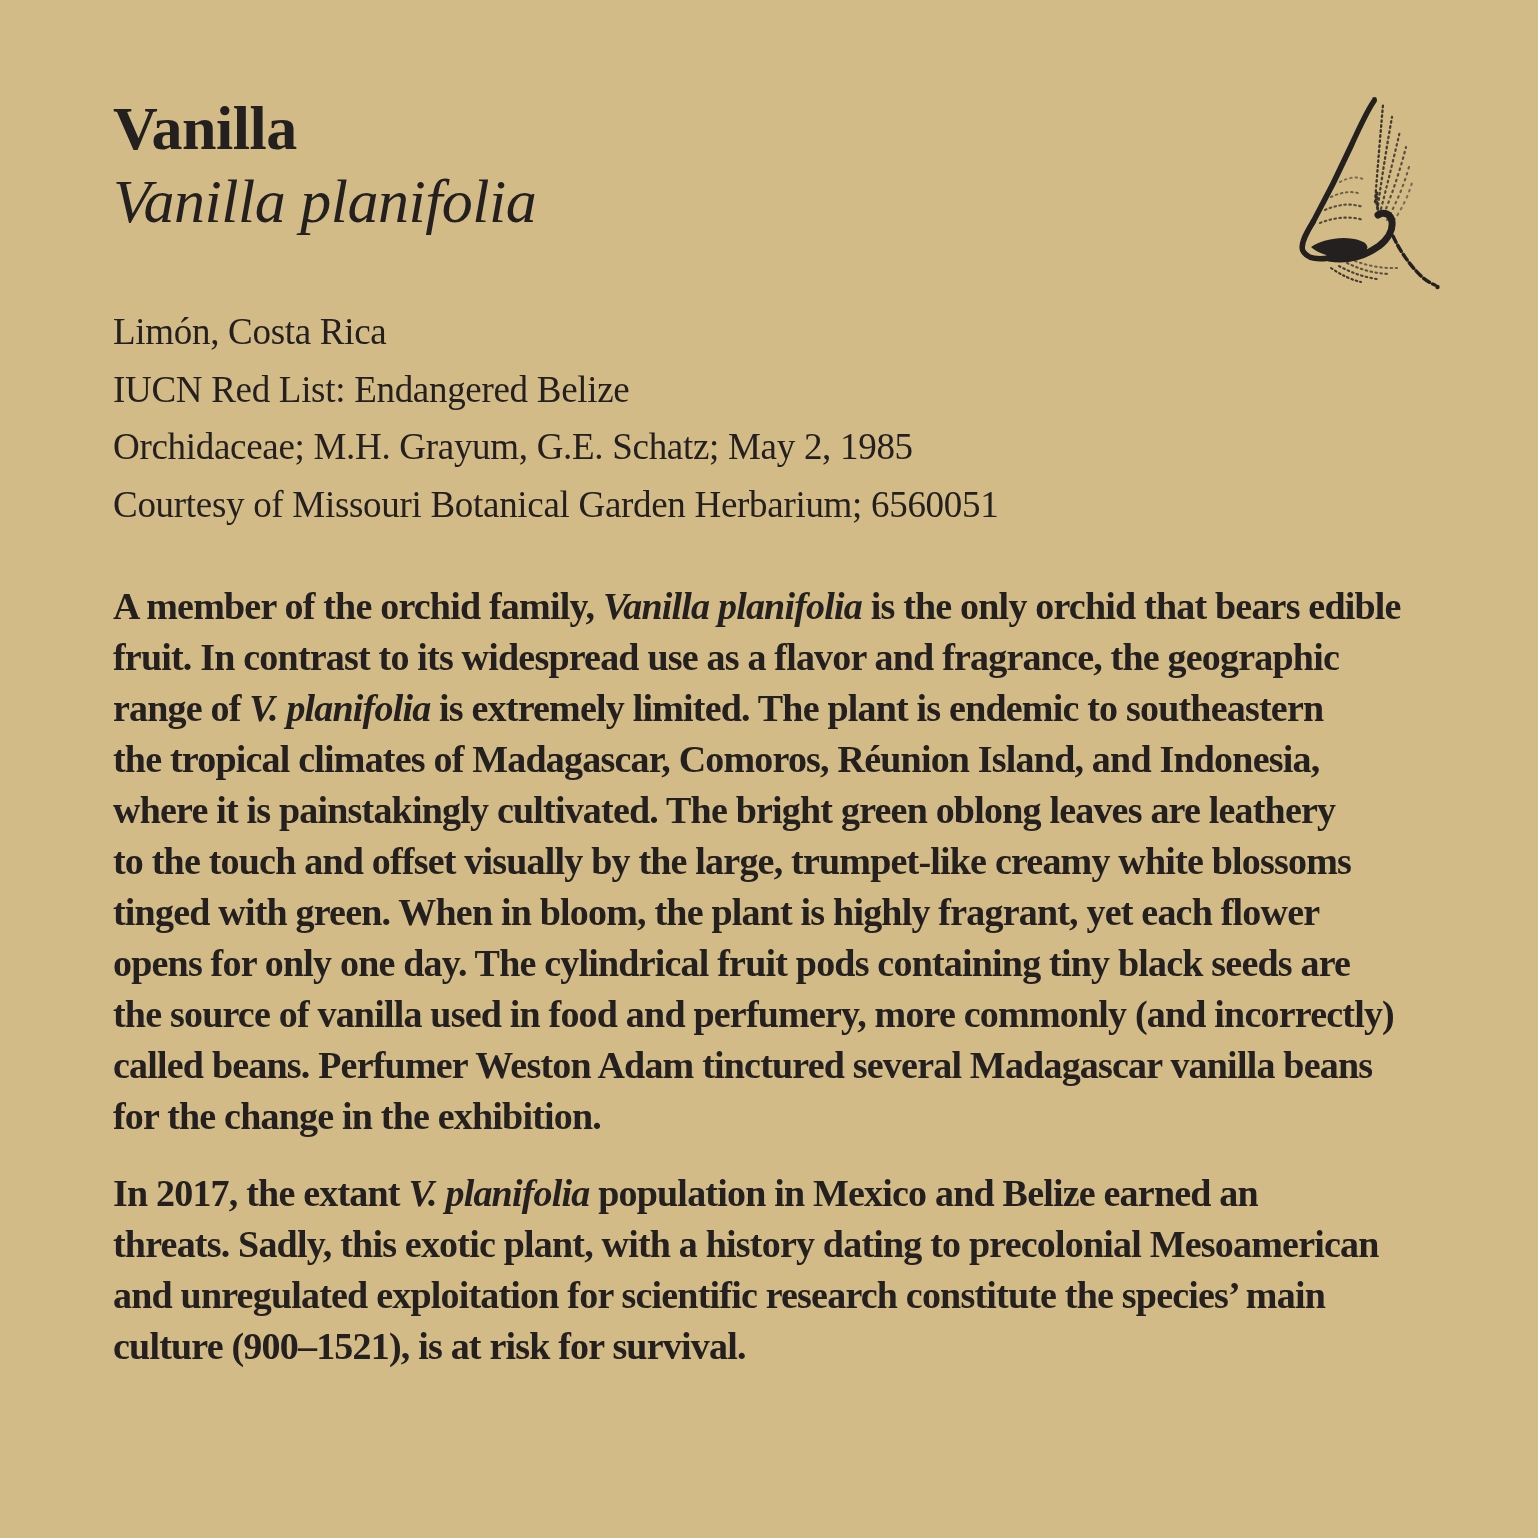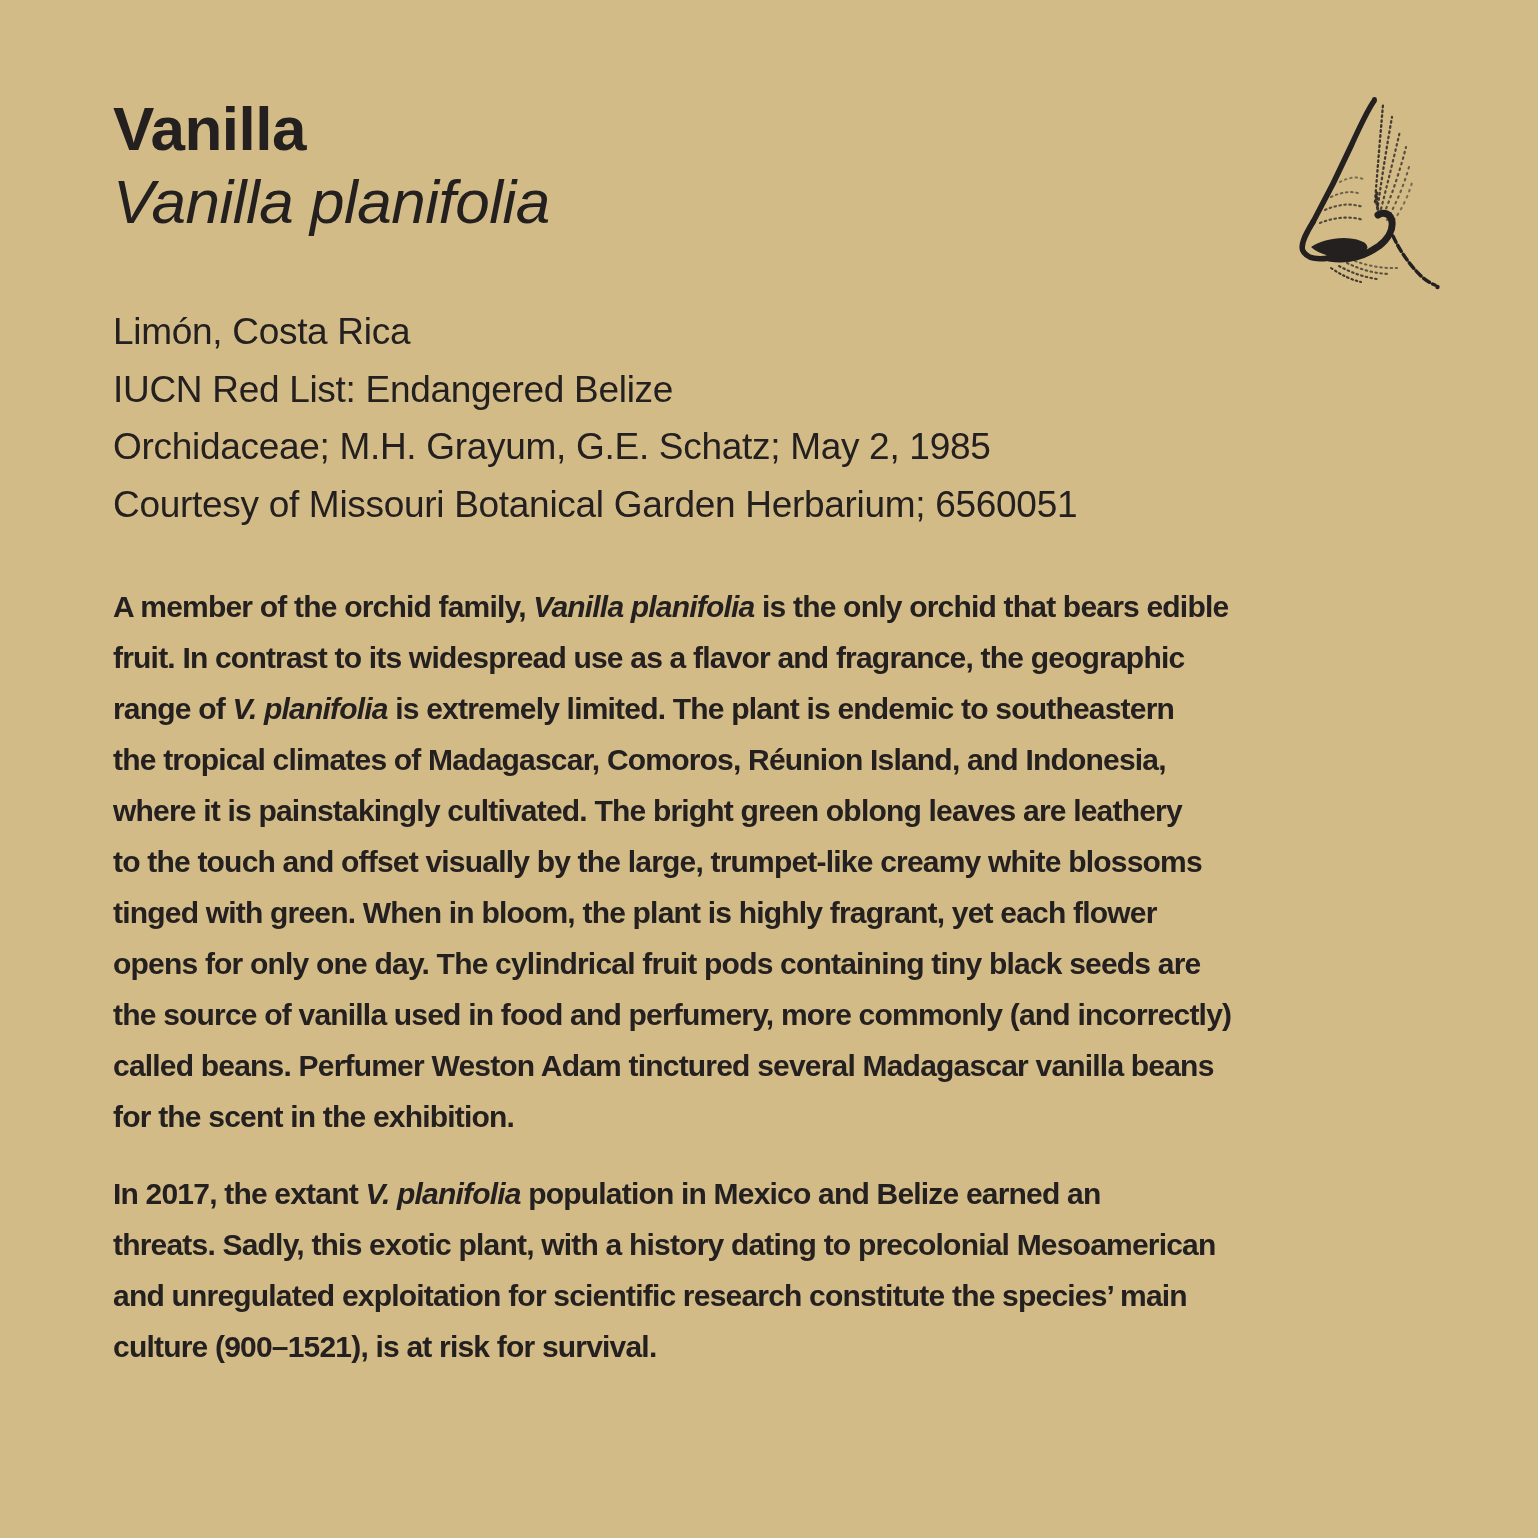--- a/index.html
+++ b/index.html
@@ -7,21 +7,21 @@
     --ink:#242020;
   }
   html,body{margin:0;padding:0;}
   body{background:var(--bg);}
   .canvas{
     position:relative;
     width:1538px;
     height:1401px;
     background:var(--bg);
     color:var(--ink);
-    font-family:Liberation Sans, sans-serif;
+    font-family:Liberation Serif, serif;
     overflow:hidden;
   }
   .title-block{
     position:absolute;
     left:113px;
     top:92px;
     font-size:62px;
     line-height:73px;
     letter-spacing:-0.5px;
   }
@@ -33,21 +33,21 @@
     top:303px;
     font-size:37px;
     line-height:57.5px;
     letter-spacing:-0.3px;
     font-weight:normal;
   }
   .body-text{
     position:absolute;
     left:113px;
     top:581px;
-    font-size:30px;
+    font-size:38px;
     line-height:51px;
     font-weight:bold;
     letter-spacing:-0.8px;
   }
   .para + .para{margin-top:26px;}
   .line{white-space:nowrap;}
   .it{font-style:italic;}
   .nose{
     position:absolute;
     left:1295px;
@@ -114,21 +114,21 @@
         <div class="line"><span>A member of the orchid family, </span><span class="it">Vanilla planifolia</span><span> is the only orchid that bears edible</span></div>
         <div class="line"><span>fruit. In contrast to its widespread use as a flavor and fragrance, the geographic</span></div>
         <div class="line"><span>range of </span><span class="it">V. planifolia</span><span> is extremely limited. The plant is endemic to southeastern</span></div>
         <div class="line"><span>the tropical climates of Madagascar, Comoros, Réunion Island, and Indonesia,</span></div>
         <div class="line"><span>where it is painstakingly cultivated. The bright green oblong leaves are leathery</span></div>
         <div class="line"><span>to the touch and offset visually by the large, trumpet-like creamy white blossoms</span></div>
         <div class="line"><span>tinged with green. When in bloom, the plant is highly fragrant, yet each flower</span></div>
         <div class="line"><span>opens for only one day. The cylindrical fruit pods containing tiny black seeds are</span></div>
         <div class="line"><span>the source of vanilla used in food and perfumery, more commonly (and incorrectly)</span></div>
         <div class="line"><span>called beans. Perfumer Weston Adam tinctured several Madagascar vanilla beans</span></div>
-        <div class="line"><span>for the scent in the exhibition.</span></div>
+        <div class="line"><span>for the change in the exhibition.</span></div>
       </div>
       <div class="para">
         <div class="line"><span>In 2017, the extant </span><span class="it">V. planifolia</span><span> population in Mexico and Belize earned an</span></div>
         <div class="line"><span>threats. Sadly, this exotic plant, with a history dating to precolonial Mesoamerican</span></div>
         <div class="line"><span>and unregulated exploitation for scientific research constitute the species’ main</span></div>
         <div class="line"><span>culture (900–1521), is at risk for survival.</span></div>
       </div>
     </div>
 
 </div>

